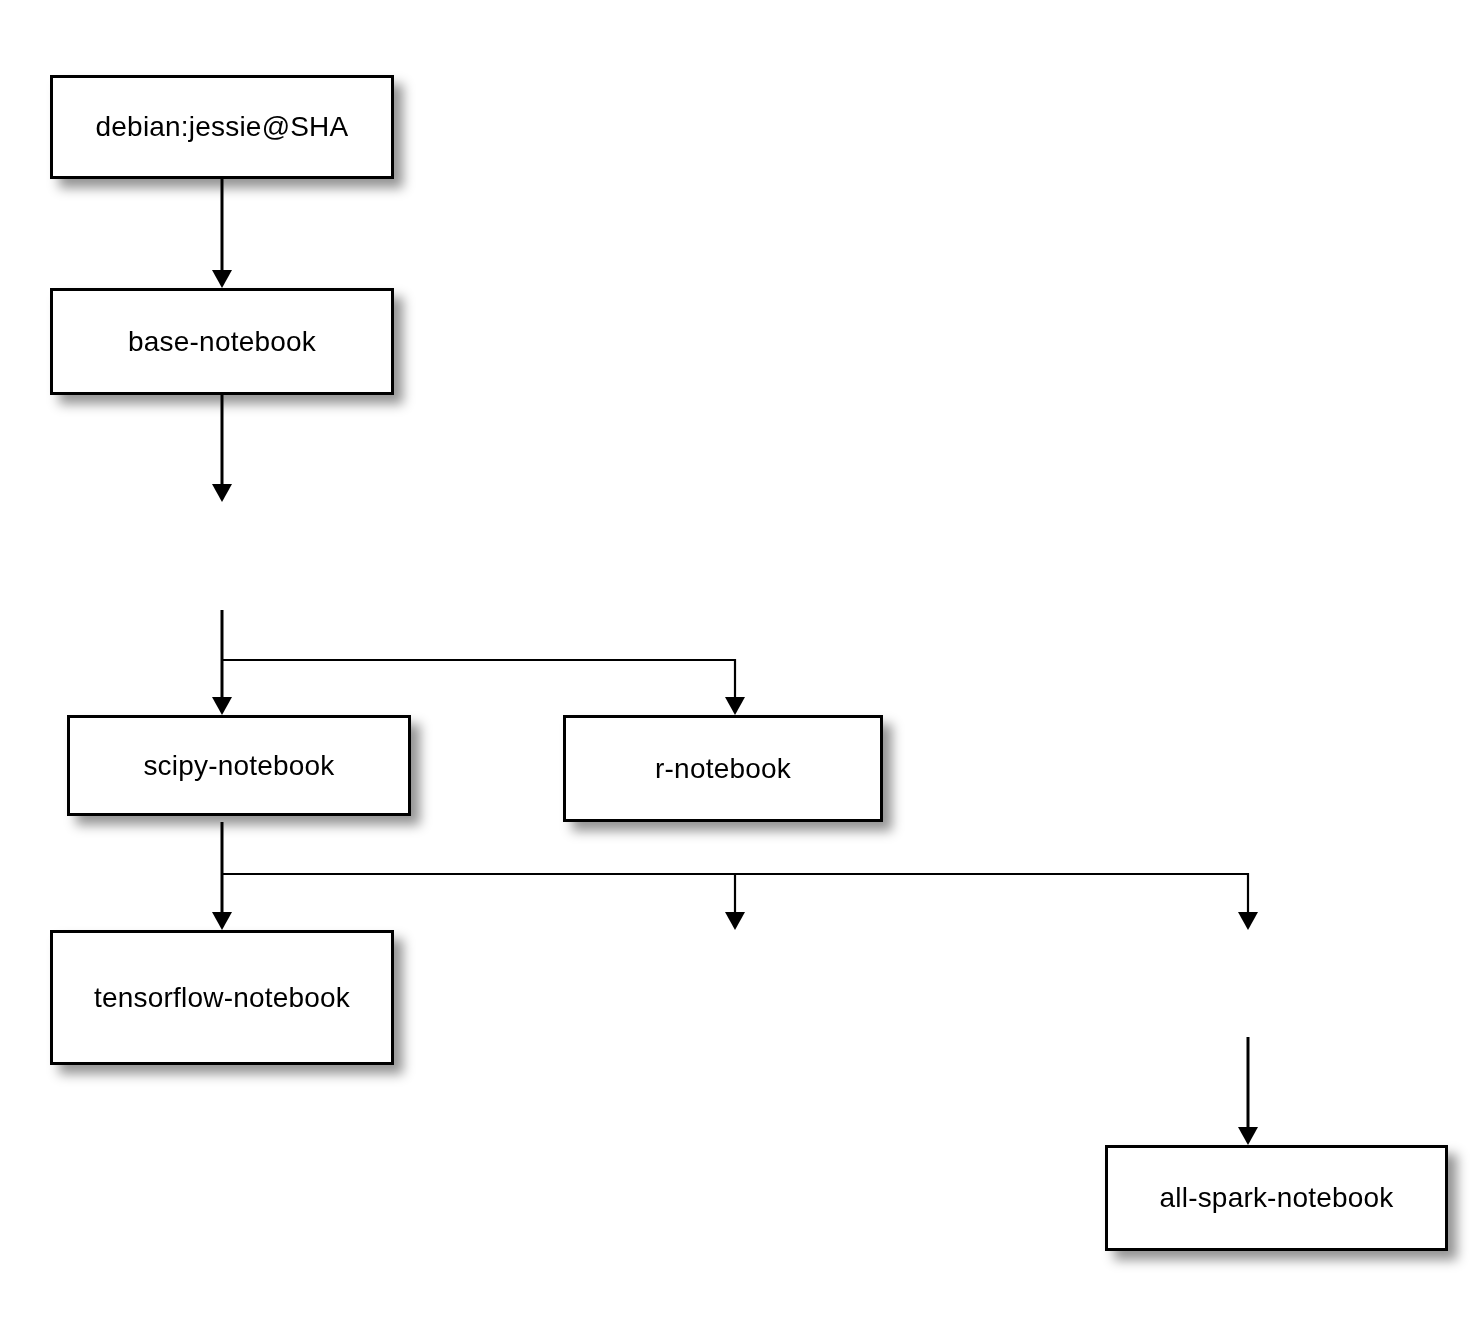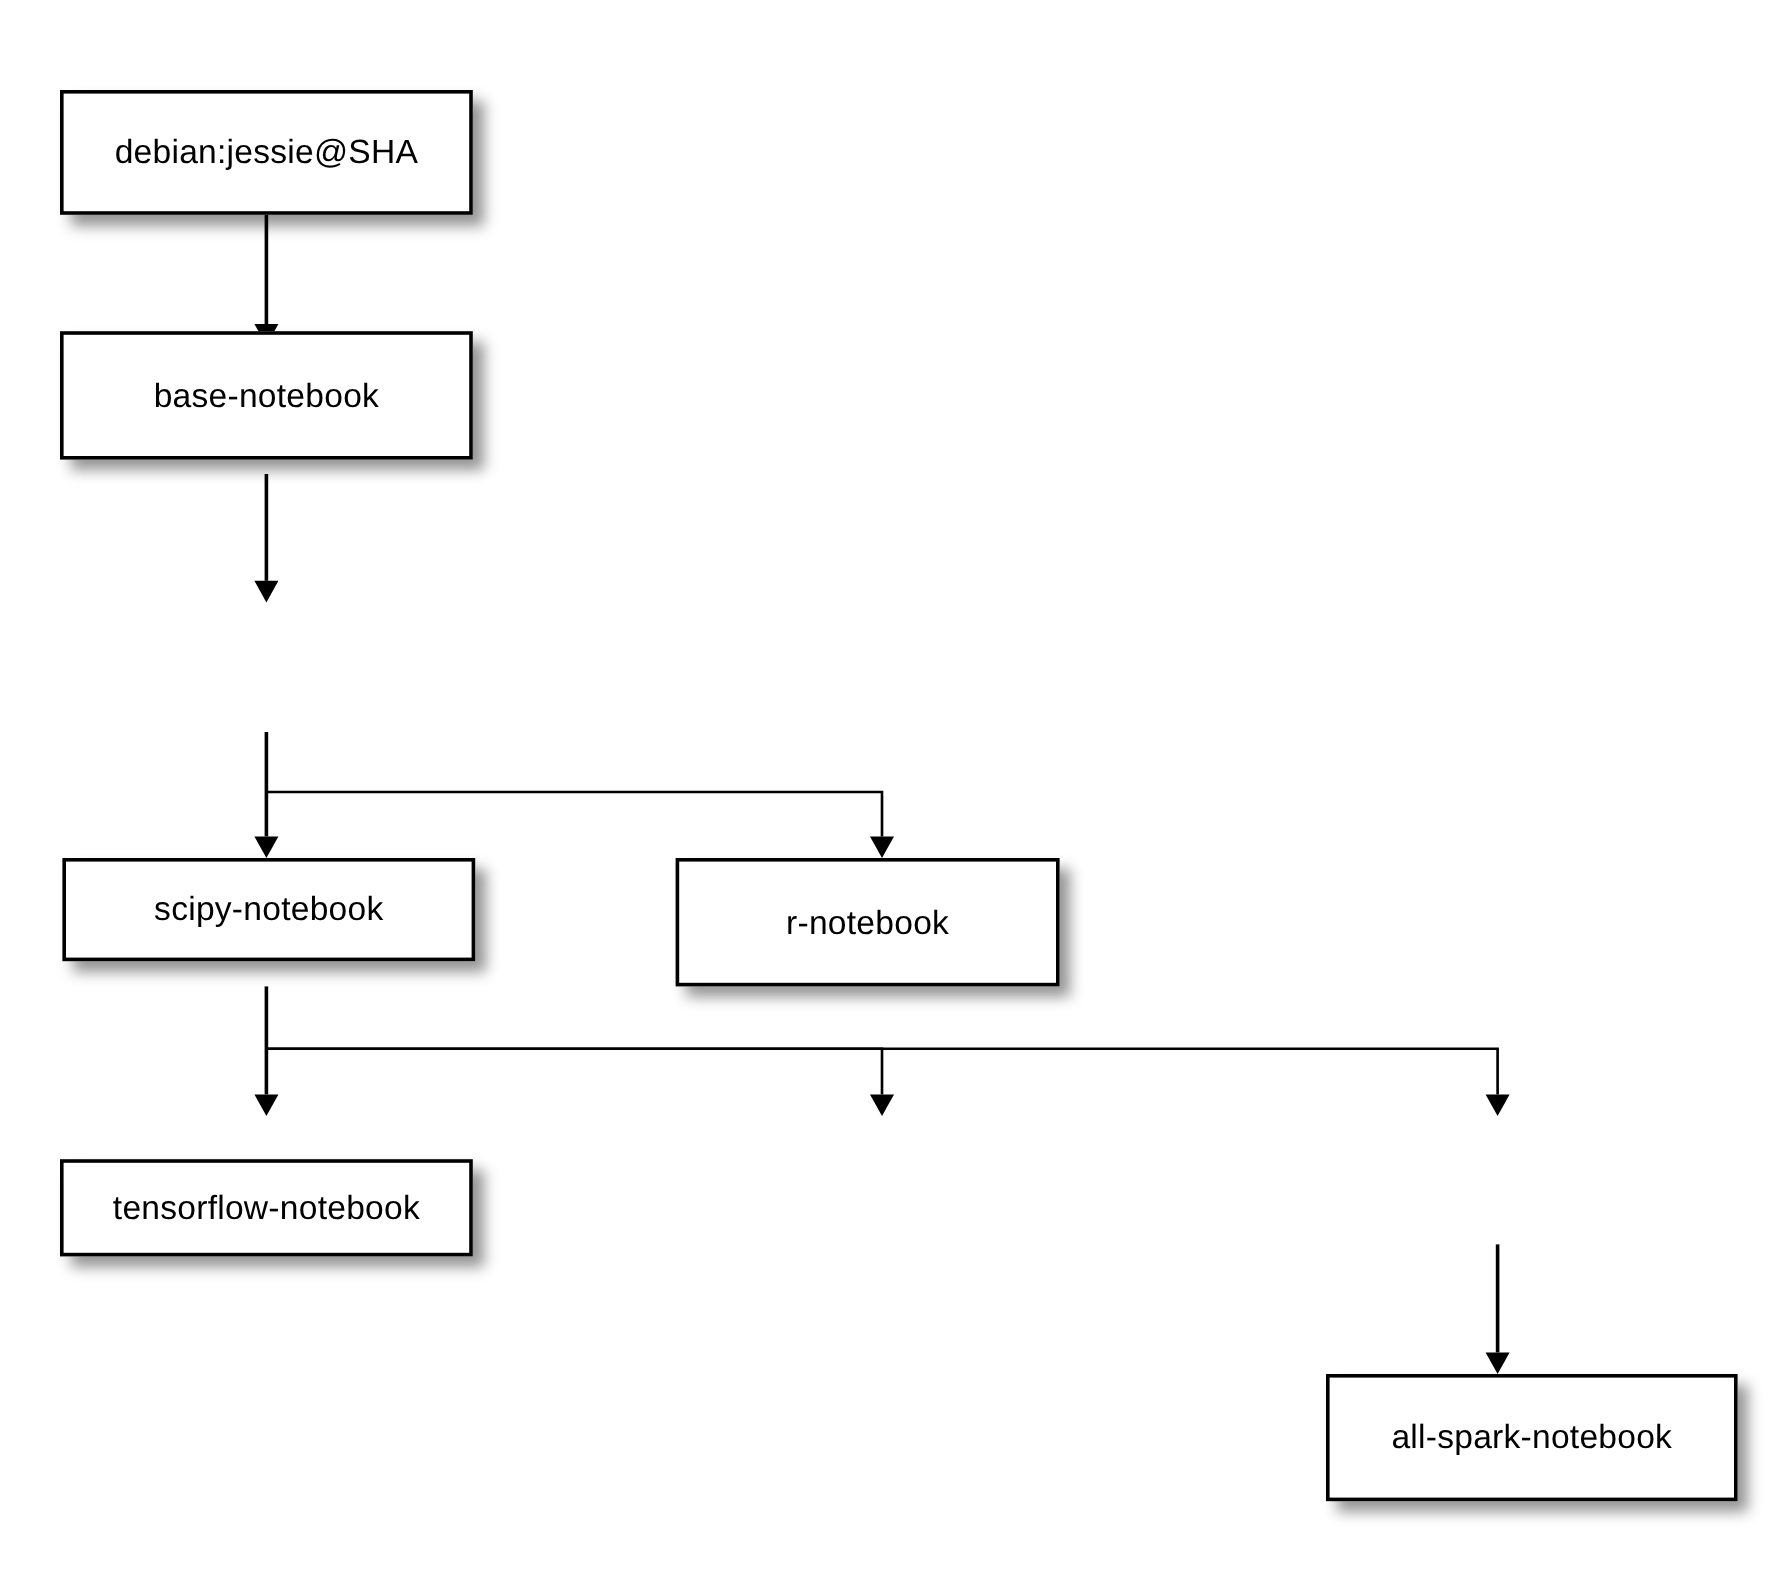--- a/index.html
+++ b/index.html
@@ -94,29 +94,29 @@
 
     <g>
       <path d="M 1248 1037 L 1248 1127" stroke="#000000" stroke-width="3" fill="none"></path>
       <path d="M 1238 1127 L 1258 1127 L 1248 1145 z" fill="#000000"></path>
     </g>
   </svg>
 
   <div class="node" style="left: 50px; top: 75px; width: 344px; height: 104px;">
     <span class="node-label">debian:jessie@SHA</span>
   </div>
-  <div class="node" style="left: 50px; top: 276px; width: 344px; height: 107px;">
+  <div class="node" style="left: 50px; top: 288px; width: 344px; height: 107px;">
     <span class="node-label">base-notebook</span>
   </div>
-  <div class="node" style="left: 52px; top: 715px; width: 344px; height: 86px;">
+  <div class="node" style="left: 67px; top: 715px; width: 344px; height: 101px;">
     <span class="node-label">scipy-notebook</span>
   </div>
   <div class="node" style="left: 563px; top: 715px; width: 320px; height: 107px;">
     <span class="node-label">r-notebook</span>
   </div>
-  <div class="node" style="left: 50px; top: 930px; width: 344px; height: 81px; margin-top: 36px;">
+  <div class="node" style="left: 50px; top: 930px; width: 344px; height: 135px;">
     <span class="node-label">tensorflow-notebook</span>
   </div>
   <div class="node" style="left: 1105px; top: 1145px; width: 343px; height: 106px;">
     <span class="node-label">all-spark-notebook</span>
   </div>
 
 </div>
 
 </body></html>

